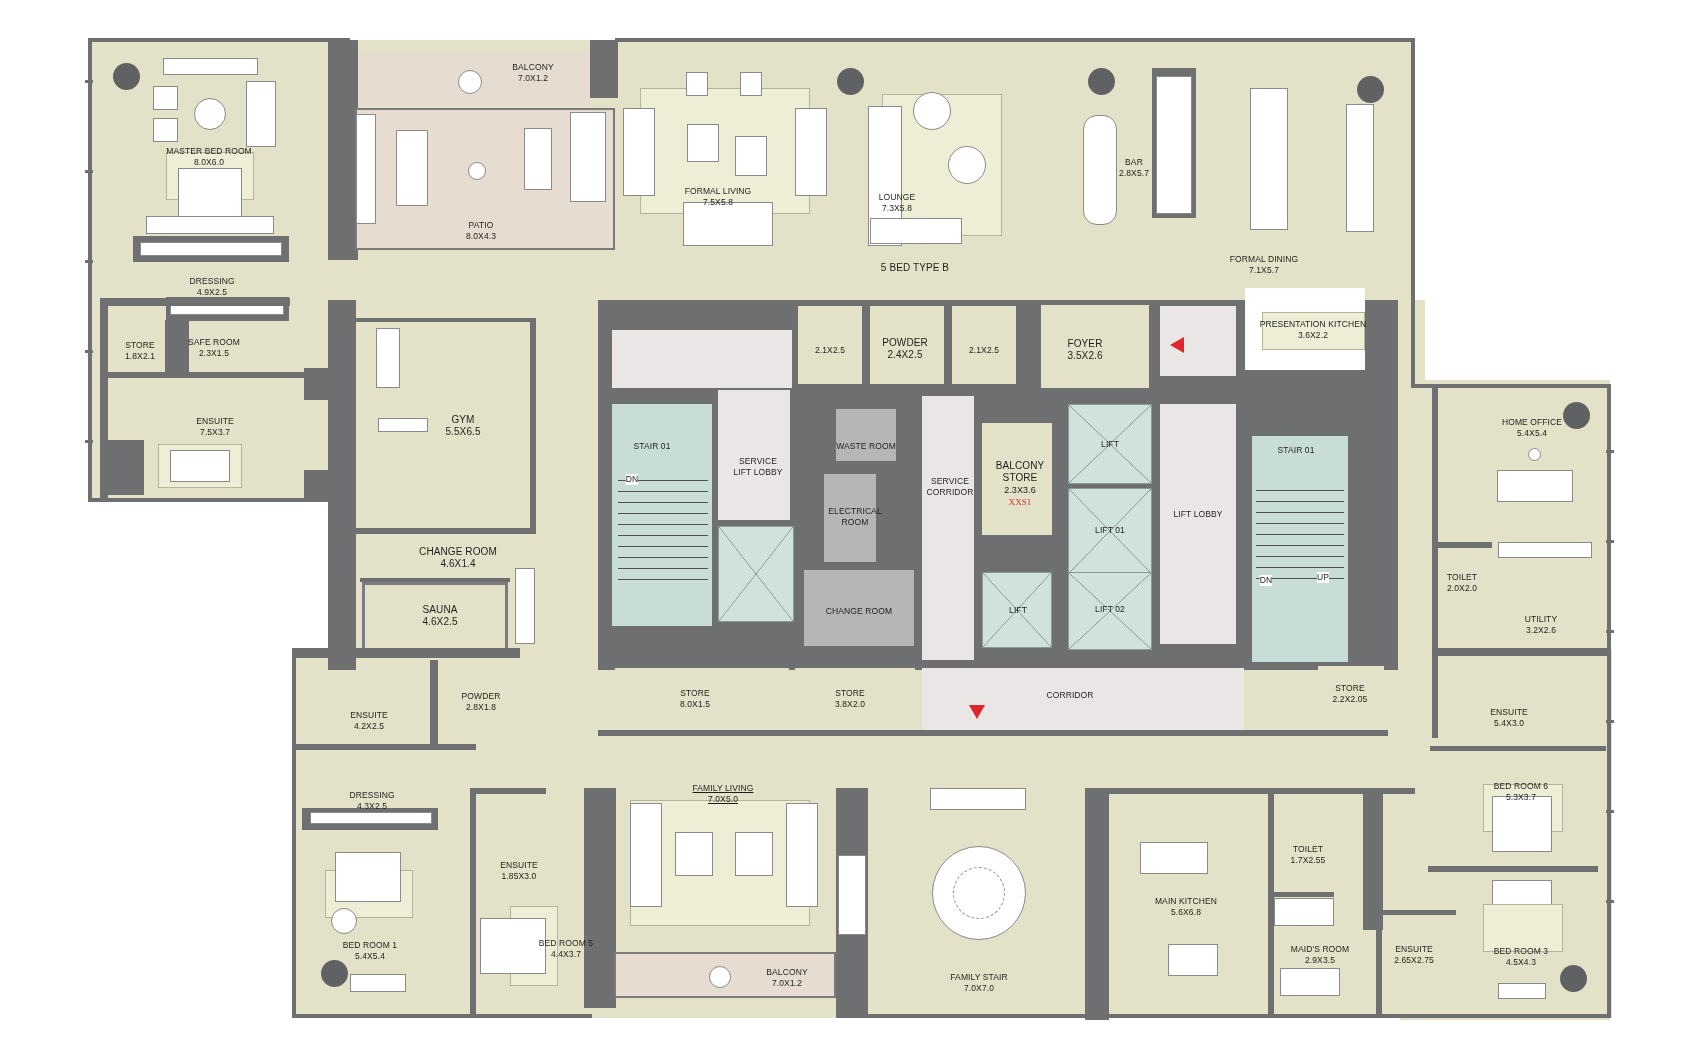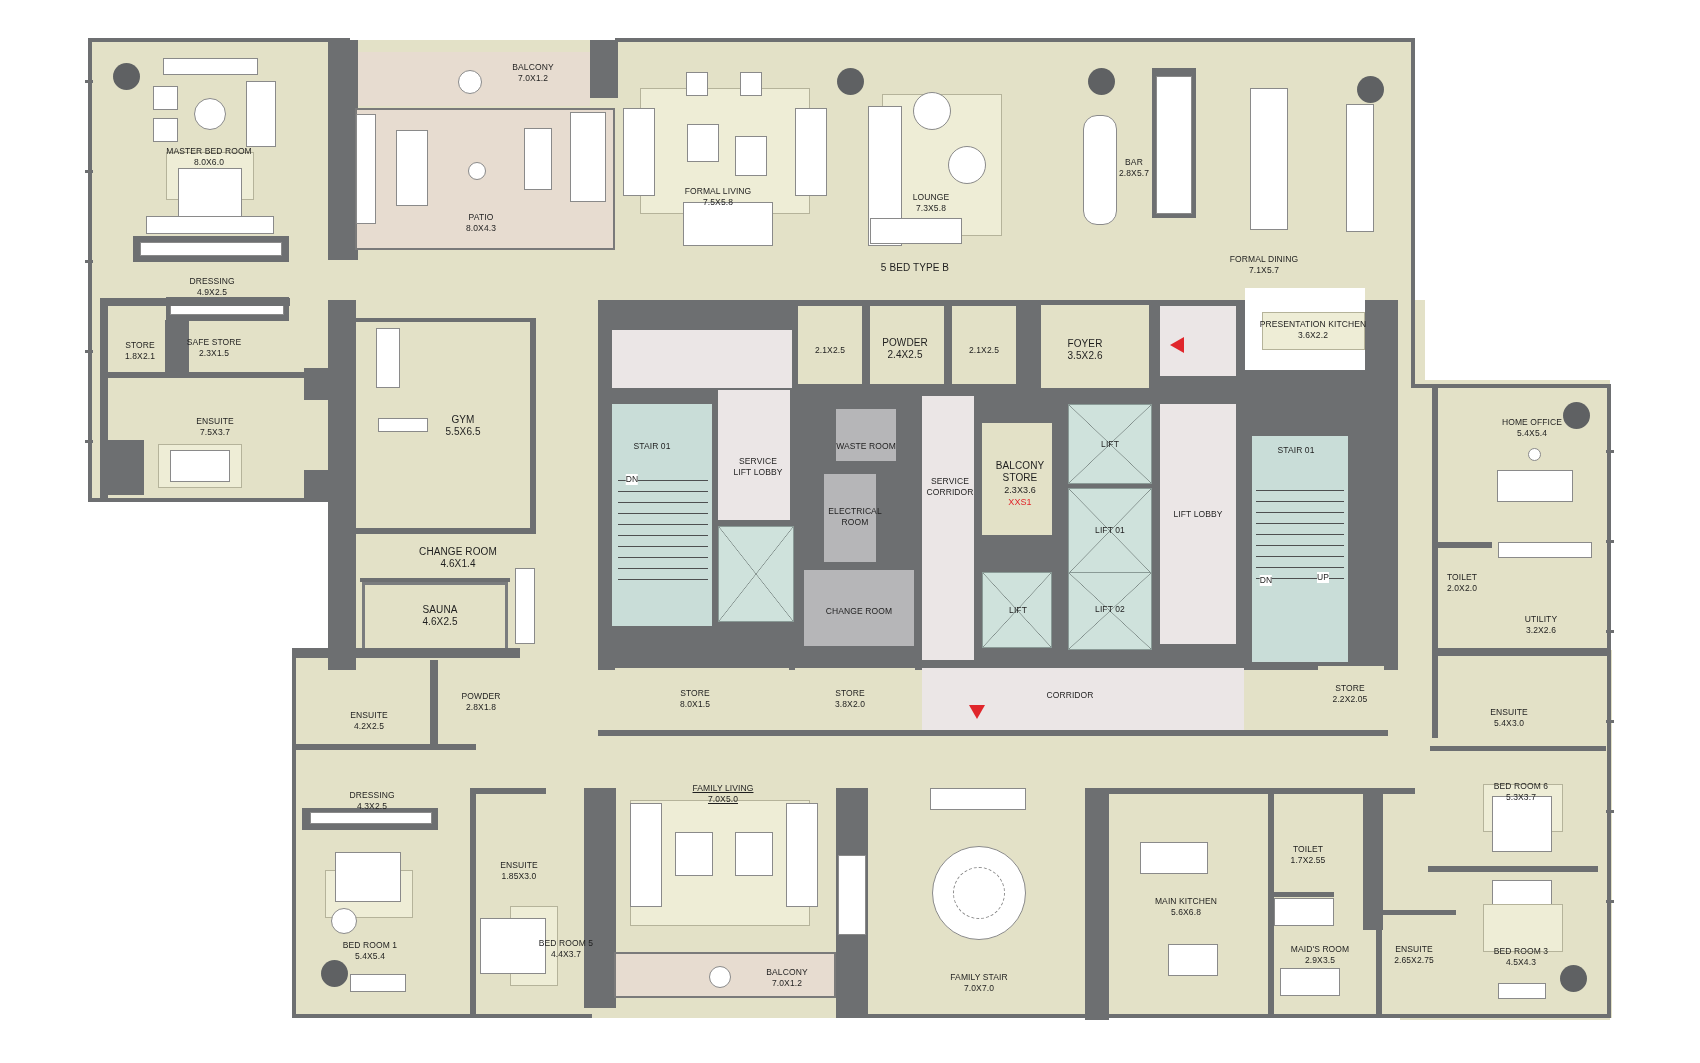--- a/index.html
+++ b/index.html
@@ -57,21 +57,21 @@
   <div class="wall" style="left:590px;top:40px;width:28px;height:58px;"></div>
   <div class="room balc" style="left:358px;top:52px;width:232px;height:54px;"></div>
   <div class="room balc" style="left:355px;top:108px;width:260px;height:142px;border:2px solid #7a7a7a;"></div>
   <div class="furn" style="left:356px;top:114px;width:20px;height:110px;"></div>
   <div class="furn" style="left:396px;top:130px;width:32px;height:76px;"></div>
   <div class="round" style="left:468px;top:162px;width:18px;height:18px;"></div>
   <div class="furn" style="left:524px;top:128px;width:28px;height:62px;"></div>
   <div class="furn" style="left:570px;top:112px;width:36px;height:90px;"></div>
   <div class="round" style="left:458px;top:70px;width:24px;height:24px;"></div>
   <div class="lbl" style="left:533px;top:62px;"><span>BALCONY</span><span class="dim">7.0X1.2</span></div>
-  <div class="lbl" style="left:481px;top:212px;"><span>PATIO</span><span class="dim">8.0X4.3</span></div>
+  <div class="lbl" style="left:481px;top:220px;"><span>PATIO</span><span class="dim">8.0X4.3</span></div>
 
   <div class="col" style="left:113px;top:63px;width:27px;height:27px;"></div>
   <div class="furn" style="left:163px;top:58px;width:95px;height:17px;"></div>
   <div class="furn" style="left:153px;top:86px;width:25px;height:24px;"></div>
   <div class="furn" style="left:153px;top:118px;width:25px;height:24px;"></div>
   <div class="round" style="left:194px;top:98px;width:32px;height:32px;"></div>
   <div class="furn" style="left:246px;top:81px;width:30px;height:66px;"></div>
   <div class="rug" style="left:166px;top:152px;width:88px;height:48px;"></div>
   <div class="furn" style="left:178px;top:168px;width:64px;height:50px;"></div>
   <div class="furn" style="left:146px;top:216px;width:128px;height:18px;"></div>
@@ -83,21 +83,21 @@
   <div class="wall" style="left:166px;top:297px;width:123px;height:24px;"></div>
   <div class="furn" style="left:170px;top:301px;width:114px;height:14px;"></div>
   <div class="wall" style="left:100px;top:298px;width:190px;height:8px;"></div>
   <div class="wall" style="left:100px;top:298px;width:8px;height:200px;"></div>
   <div class="wall" style="left:165px;top:320px;width:24px;height:55px;"></div>
   <div class="wall" style="left:100px;top:372px;width:225px;height:6px;"></div>
   <div class="wall" style="left:100px;top:440px;width:44px;height:55px;"></div>
   <div class="wall" style="left:304px;top:368px;width:50px;height:32px;"></div>
   <div class="wall" style="left:304px;top:470px;width:50px;height:30px;"></div>
   <div class="lbl" style="left:140px;top:340px;"><span>STORE</span><span class="dim">1.8X2.1</span></div>
-  <div class="lbl" style="left:214px;top:337px;"><span>SAFE STORE</span><span class="dim">2.3X1.5</span></div>
+  <div class="lbl" style="left:214px;top:337px;"><span>SAFE ROOM</span><span class="dim">2.3X1.5</span></div>
   <div class="rug" style="left:158px;top:444px;width:84px;height:44px;"></div>
   <div class="furn" style="left:170px;top:450px;width:60px;height:32px;"></div>
   <div class="lbl" style="left:215px;top:416px;"><span>ENSUITE</span><span class="dim">7.5X3.7</span></div>
 
   <div class="wall" style="left:328px;top:300px;width:28px;height:370px;"></div>
   <div class="wall" style="left:530px;top:320px;width:6px;height:210px;"></div>
   <div class="wall" style="left:356px;top:318px;width:180px;height:4px;"></div>
   <div class="furn" style="left:376px;top:328px;width:24px;height:60px;"></div>
   <div class="furn" style="left:378px;top:418px;width:50px;height:14px;"></div>
   <div class="lbl big" style="left:463px;top:414px;"><span>GYM</span><span class="dim">5.5X6.5</span></div>
@@ -117,21 +117,21 @@
   <div class="furn" style="left:735px;top:136px;width:32px;height:40px;"></div>
   <div class="furn" style="left:686px;top:72px;width:22px;height:24px;"></div>
   <div class="furn" style="left:740px;top:72px;width:22px;height:24px;"></div>
   <div class="lbl" style="left:718px;top:186px;"><span>FORMAL LIVING</span><span class="dim">7.5X5.8</span></div>
   <div class="col" style="left:837px;top:68px;width:27px;height:27px;"></div>
   <div class="rug" style="left:882px;top:94px;width:120px;height:142px;"></div>
   <div class="furn" style="left:868px;top:106px;width:34px;height:140px;"></div>
   <div class="furn" style="left:870px;top:218px;width:92px;height:26px;"></div>
   <div class="round" style="left:948px;top:146px;width:38px;height:38px;"></div>
   <div class="round" style="left:913px;top:92px;width:38px;height:38px;"></div>
-  <div class="lbl" style="left:931px;top:192px;"><span>LOUNGE</span><span class="dim">7.3X5.8</span></div>
+  <div class="lbl" style="left:897px;top:192px;"><span>LOUNGE</span><span class="dim">7.3X5.8</span></div>
   <div class="col" style="left:1088px;top:68px;width:27px;height:27px;"></div>
   <div class="furn" style="left:1083px;top:115px;width:34px;height:110px;border-radius:14px;"></div>
   <div class="wall" style="left:1152px;top:68px;width:44px;height:150px;"></div>
   <div class="furn" style="left:1156px;top:76px;width:36px;height:138px;"></div>
   <div class="lbl" style="left:1134px;top:157px;"><span>BAR</span><span class="dim">2.8X5.7</span></div>
   <div class="furn" style="left:1250px;top:88px;width:38px;height:142px;"></div>
   <div class="lbl" style="left:1264px;top:254px;"><span>FORMAL DINING</span><span class="dim">7.1X5.7</span></div>
   <div class="col" style="left:1357px;top:76px;width:27px;height:27px;"></div>
   <div class="furn" style="left:1346px;top:104px;width:28px;height:128px;"></div>
 
@@ -162,21 +162,21 @@
   <div class="lbl big" style="left:905px;top:337px;"><span>POWDER</span><span class="dim">2.4X2.5</span></div>
   <div class="room floor" style="left:952px;top:306px;width:64px;height:78px;"></div>
   <div class="lbl" style="left:984px;top:345px;"><span>2.1X2.5</span></div>
 
   <div class="room floor" style="left:1041px;top:305px;width:108px;height:83px;"></div>
   <div class="lbl big" style="left:1085px;top:338px;"><span>FOYER</span><span class="dim">3.5X2.6</span></div>
   <div class="room svc" style="left:1160px;top:306px;width:76px;height:70px;"></div>
   <div class="arrow-left" style="left:1170px;top:337px;"></div>
 
   <div class="room floor" style="left:982px;top:423px;width:70px;height:112px;"></div>
-  <div class="lbl big" style="left:1020px;top:460px;"><span>BALCONY</span><span class="dim">STORE</span><span class="dim" style="font-size:9px;">2.3X3.6</span><span class="dim red" style="font-size:9px;">XXS1</span></div>
+  <div class="lbl big" style="left:1020px;top:460px;"><span>BALCONY</span><span class="dim">STORE</span><span class="dim" style="font-size:9px;">2.3X3.6</span><span class="dim red" style="font-size:9px;font-family:Liberation Serif, serif;">XXS1</span></div>
 
   <div class="xbox" style="left:1068px;top:404px;width:84px;height:80px;"></div>
   <div class="lbl" style="left:1110px;top:439px;"><span>LIFT</span></div>
   <div class="xbox" style="left:1068px;top:488px;width:84px;height:86px;"></div>
   <div class="lbl" style="left:1110px;top:525px;"><span>LIFT 01</span></div>
   <div class="xbox" style="left:982px;top:572px;width:70px;height:76px;"></div>
   <div class="lbl" style="left:1018px;top:605px;"><span>LIFT</span></div>
   <div class="xbox" style="left:1068px;top:572px;width:84px;height:78px;"></div>
   <div class="lbl" style="left:1110px;top:604px;"><span>LIFT 02</span></div>
 

